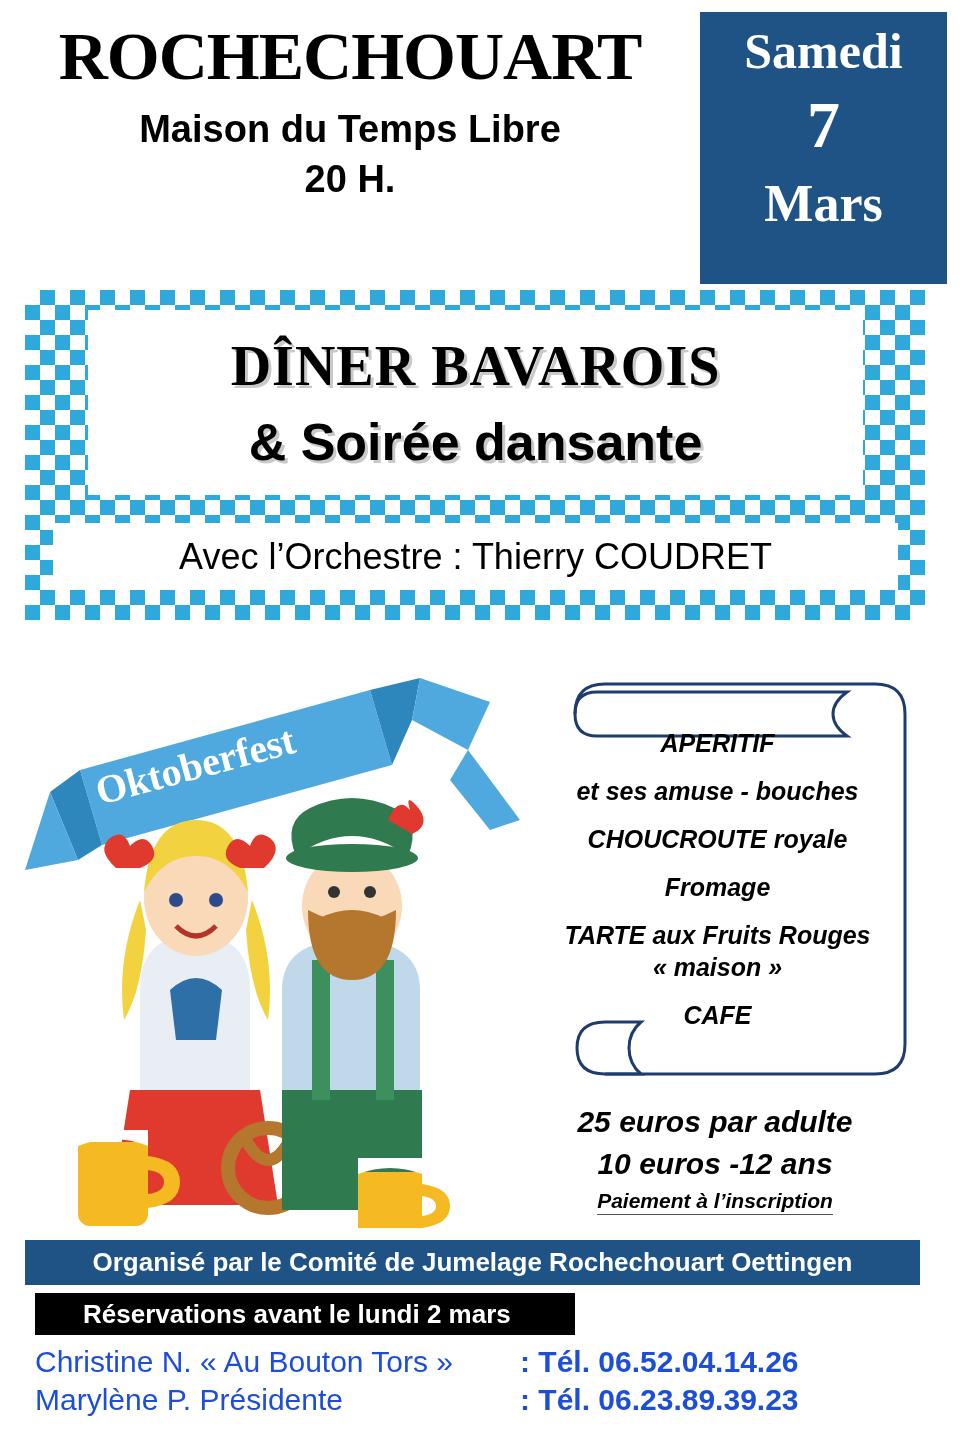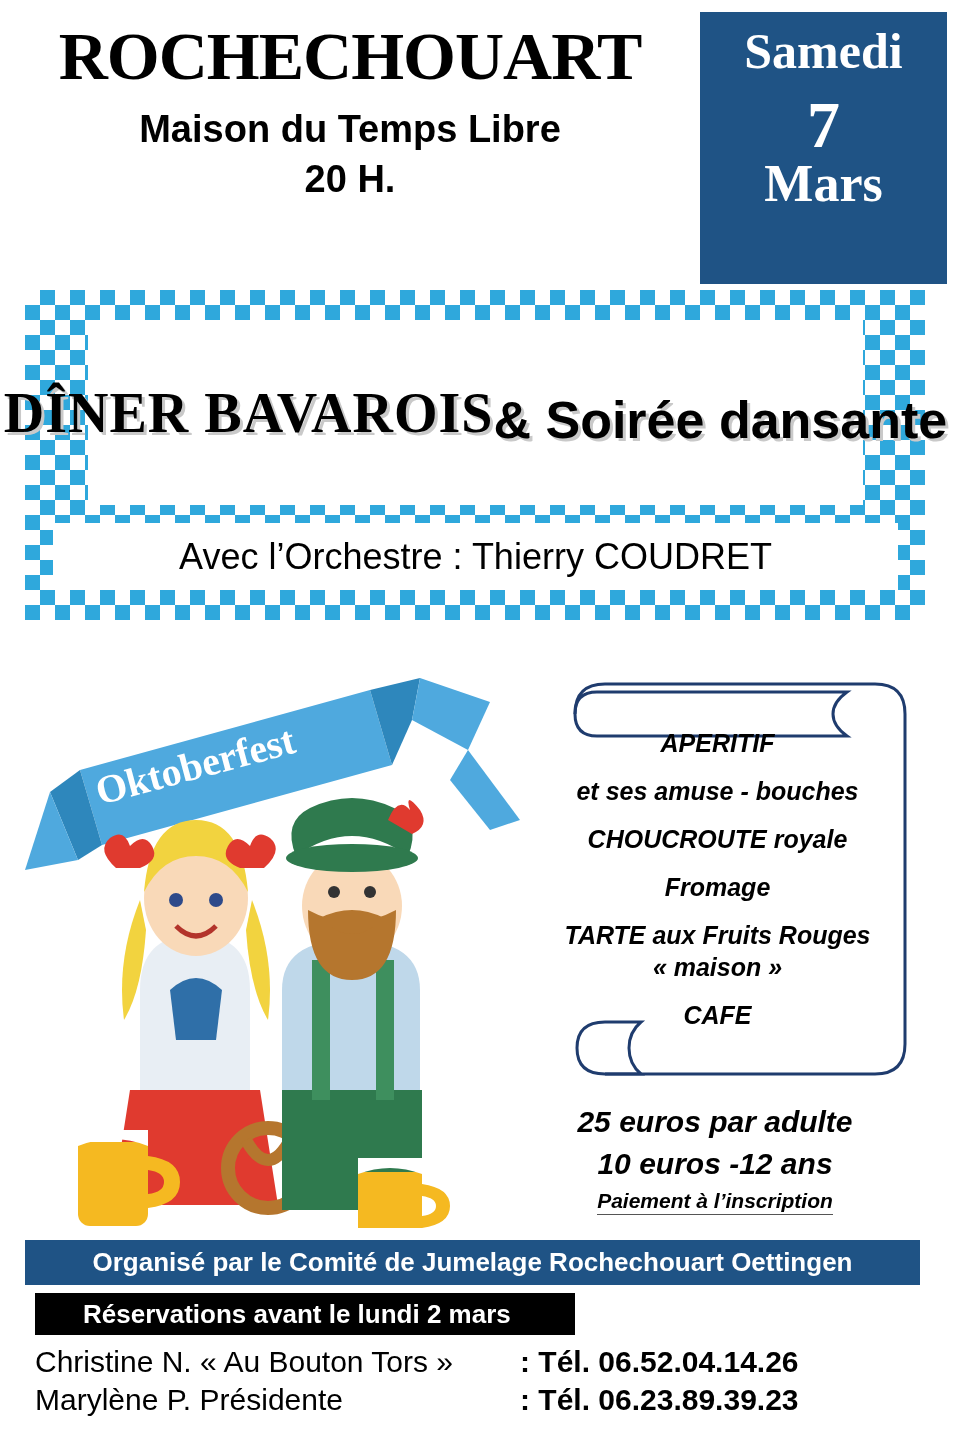--- a/index.html
+++ b/index.html
@@ -70,45 +70,46 @@
   .date-day {
     font-weight: bold;
     font-size: 66px;
     line-height: 1;
     margin-top: 16px;
   }
   .date-month {
     font-weight: bold;
     font-size: 52px;
     line-height: 1;
+    margin-top: 20px;
   }
 
   
   .banner {
     position: absolute;
     left: 25px;
     top: 290px;
     width: 900px;
     height: 330px;
     background-color: #ffffff;
     background-image:
       linear-gradient(45deg, #2FA8DC 25%, transparent 25%, transparent 75%, #2FA8DC 75%),
       linear-gradient(45deg, #2FA8DC 25%, transparent 25%, transparent 75%, #2FA8DC 75%);
     background-size: 30px 30px;
     background-position: 0 0, 15px 15px;
   }
   .banner-inner {
     position: absolute;
     left: 63px;
-    top: 30px;
+    top: 20px;
     width: 775px;
     height: 185px;
     background: #ffffff;
     display: flex;
-    flex-direction: row;
+    flex-direction: column;
     align-items: center;
     justify-content: center;
   }
   .dinner-title {
     font-family: "Liberation Serif", serif;
     font-weight: bold;
     font-size: 56px;
     color: #000;
     letter-spacing: 1px;
     text-shadow: 3px 3px 0 #c9c9c9;
@@ -247,21 +248,21 @@
     position: absolute;
     left: 35px;
     top: 1345px;
     width: 890px;
   }
   .contact-row {
     display: flex;
     align-items: baseline;
     font-family: "Liberation Sans", sans-serif;
     font-size: 30px;
-    color: #000000;
+    color: #1d4ed8;
     margin-bottom: 4px;
   }
   .contact-name {
     width: 485px;
   }
   .contact-phone {
     font-weight: bold;
   }
 </style>
 </head>

